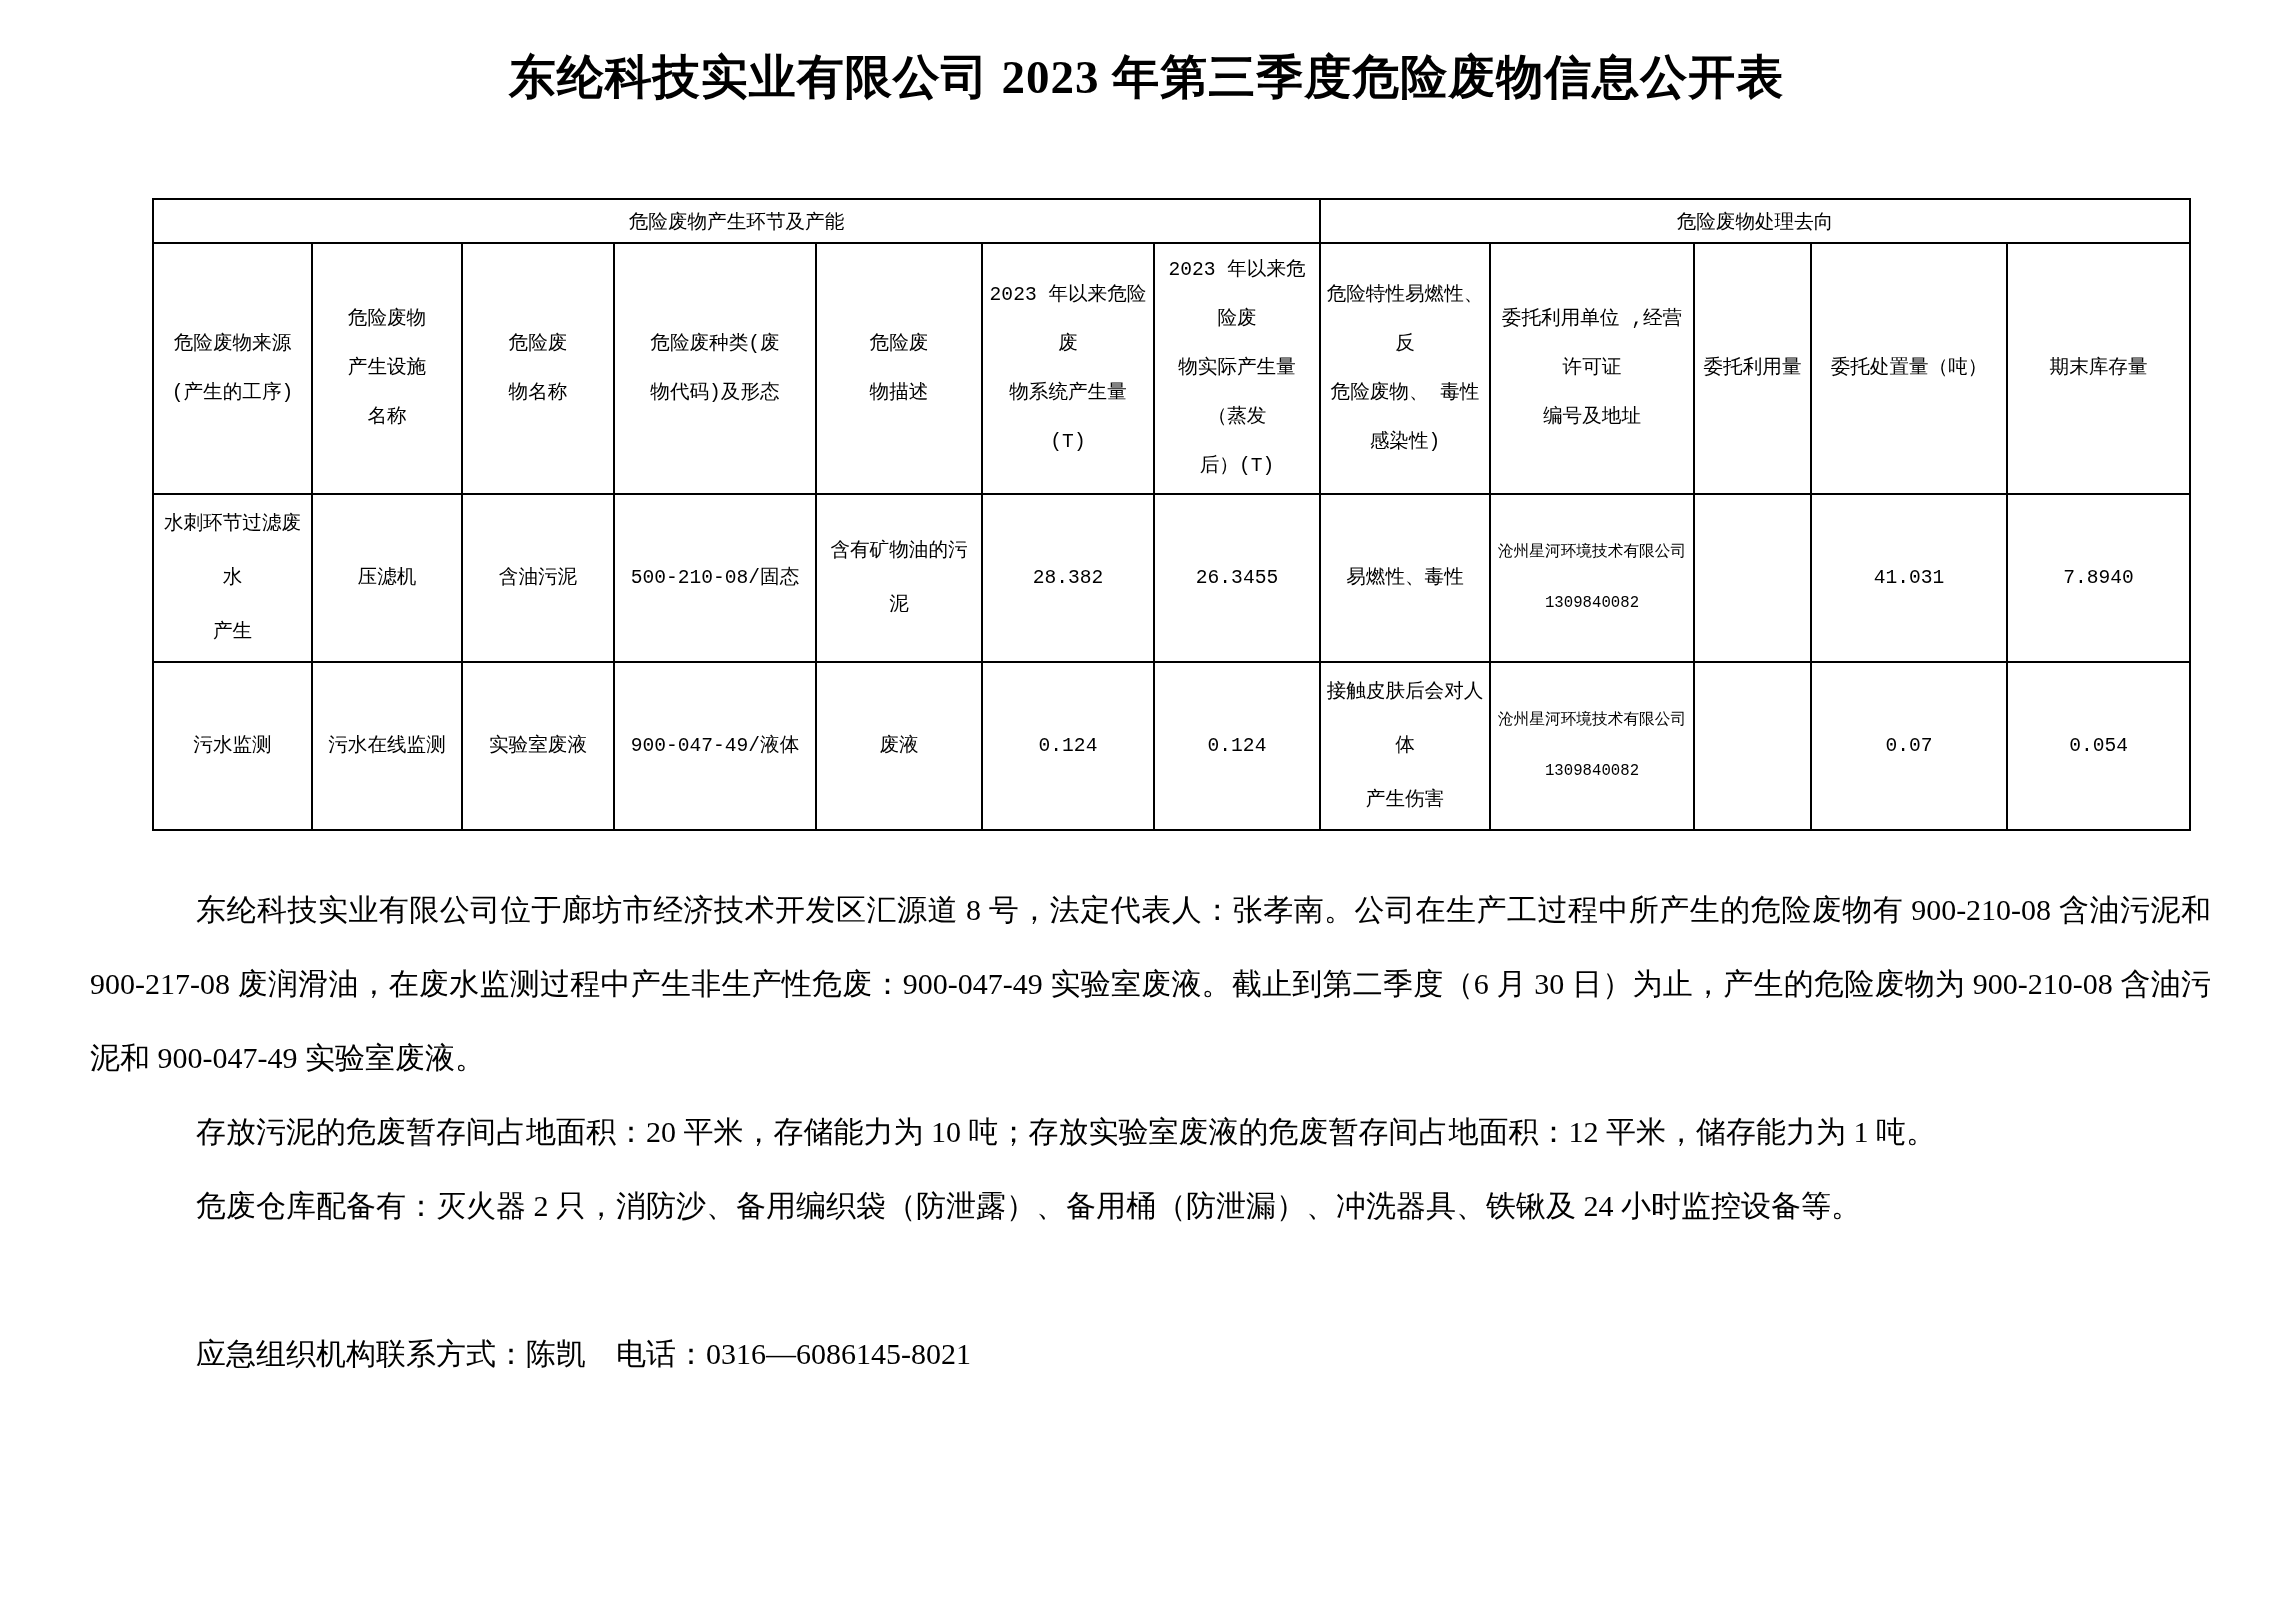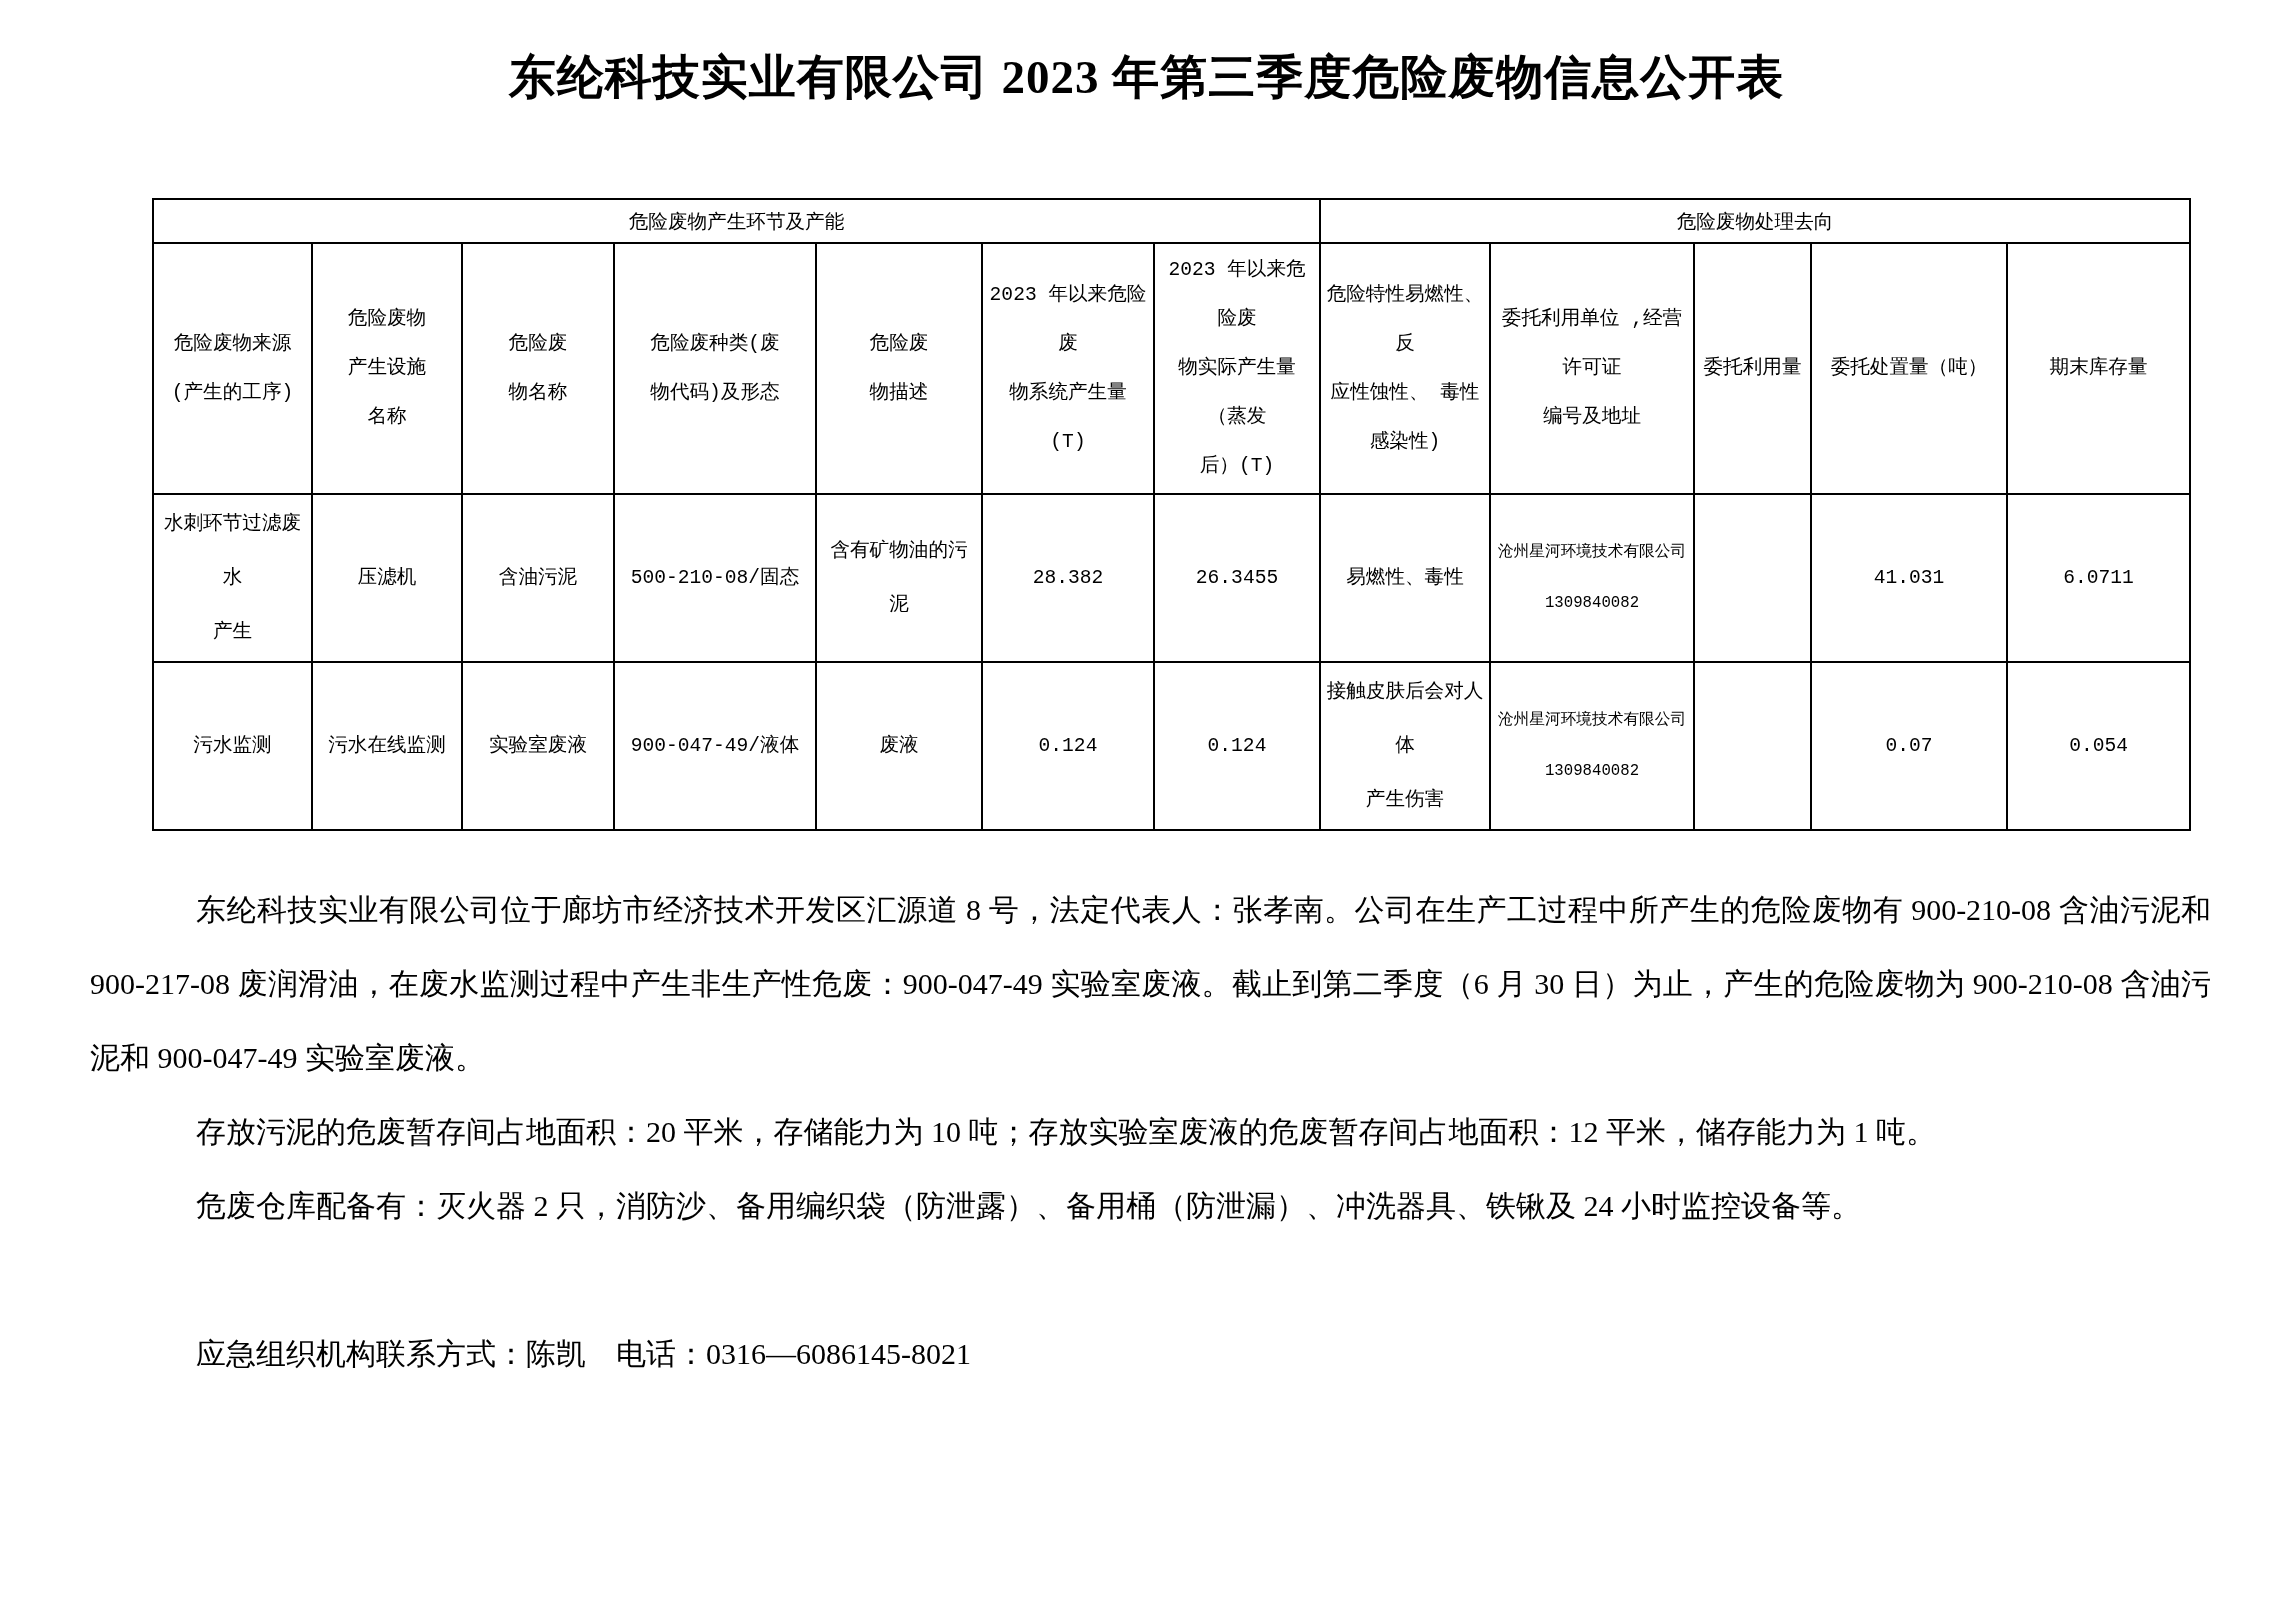--- a/index.html
+++ b/index.html
@@ -106,21 +106,21 @@
 物代码)及形态</th>
         <th>危险废
 物描述</th>
         <th>2023 年以来危险废
 物系统产生量
 (T)</th>
         <th>2023 年以来危险废
 物实际产生量（蒸发
 后）(T)</th>
         <th>危险特性易燃性、反
-应性蚀性、 毒性
+危险废物、 毒性
 感染性)</th>
         <th>委托利用单位 ,经营许可证
 编号及地址</th>
         <th>委托利用量</th>
         <th>委托处置量（吨）</th>
         <th>期末库存量</th>
       </tr>
     </thead>
     <tbody>
       <tr class="data-row-1">
@@ -130,21 +130,21 @@
         <td>含油污泥</td>
         <td>500-210-08/固态</td>
         <td>含有矿物油的污泥</td>
         <td>28.382</td>
         <td>26.3455</td>
         <td>易燃性、毒性</td>
         <td class="small-cell">沧州星河环境技术有限公司
 1309840082</td>
         <td></td>
         <td>41.031</td>
-        <td>6.0711</td>
+        <td>7.8940</td>
       </tr>
       <tr class="data-row-2">
         <td>污水监测</td>
         <td>污水在线监测</td>
         <td>实验室废液</td>
         <td class="bold-cell">900-047-49/液体</td>
         <td>废液</td>
         <td>0.124</td>
         <td>0.124</td>
         <td>接触皮肤后会对人体

